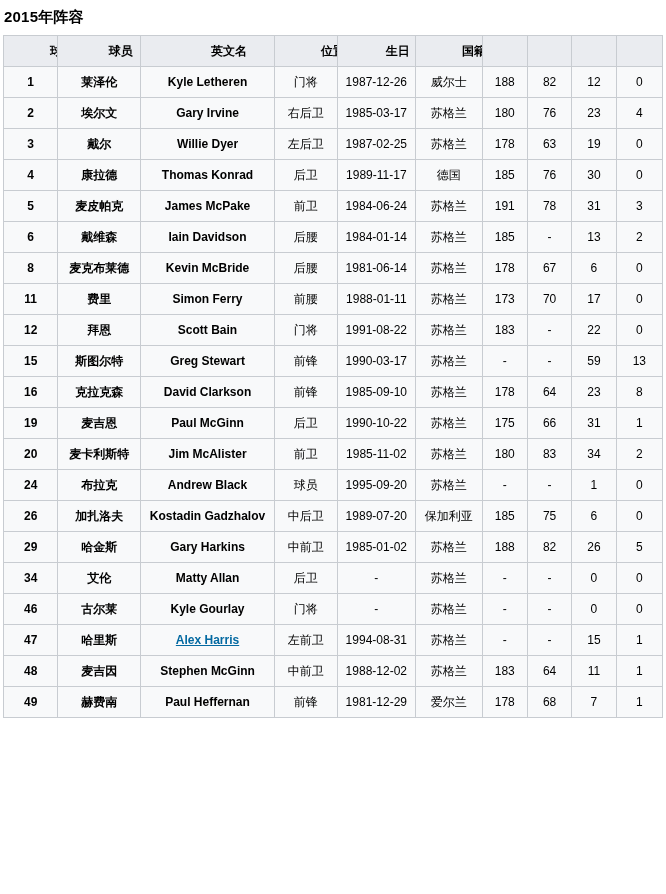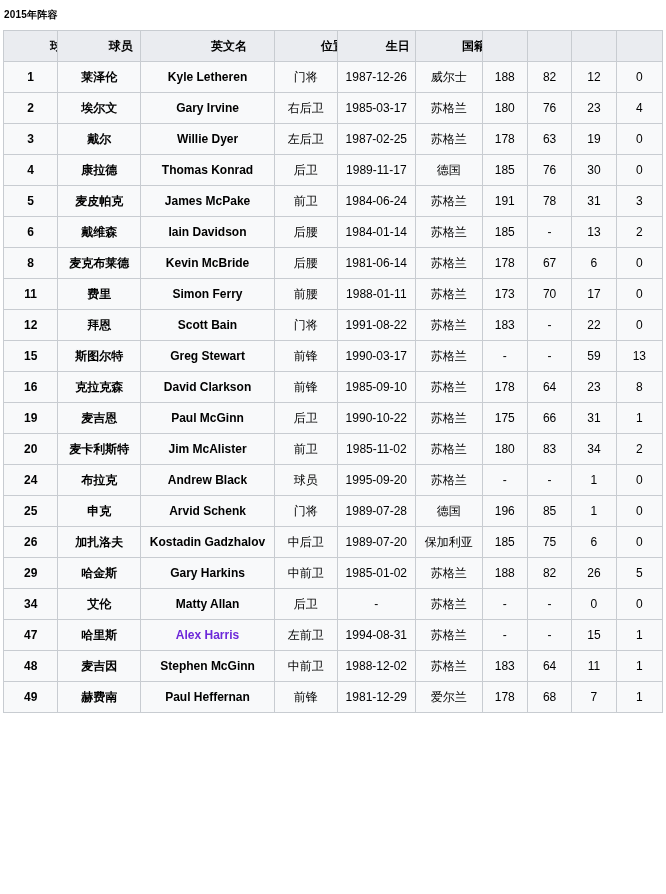--- a/index.html
+++ b/index.html
@@ -11,21 +11,21 @@
     width: 666px;
     font-family: "Liberation Sans", sans-serif;
     color: #000000;
   }
   .page {
     width: 666px;
     box-sizing: border-box;
     padding: 6px 0 0 0;
   }
   .page-title {
-    font-size: 10px;
+    font-size: 15px;
     font-weight: bold;
     margin: 2px 0 8px 4px;
     color: #000;
     letter-spacing: 0.2px;
   }
   table.roster {
     border-collapse: collapse;
     width: 660px;
     margin-left: 3px;
     font-size: 12px;
@@ -53,21 +53,22 @@
   }
   td.num, td.cn-name {
     font-weight: bold;
   }
   td.en-name {
     font-weight: bold;
     text-align: left;
     padding-left: 14px;
   }
   td.en-name .link {
-    color: #6d28d9;
+    color: #0369a1;
+    text-decoration: underline;
     cursor: pointer;
   }
   
   col.c-num      { width: 54px; }
   col.c-cn       { width: 82px; }
   col.c-en       { width: 133px; }
   col.c-pos      { width: 62px; }
   col.c-dob      { width: 78px; }
   col.c-nat      { width: 66px; }
   col.c-height   { width: 45px; }
@@ -271,32 +272,20 @@
           <td class="en-name">Andrew Black</td>
           <td class="pos">球员</td>
           <td class="dob">1995-09-20</td>
           <td class="nat">苏格兰</td>
           <td class="height">-</td>
           <td class="weight">-</td>
           <td class="apps">1</td>
           <td class="goals">0</td>
         </tr>
         <tr>
-          <td class="num">25</td>
-          <td class="cn-name">申克</td>
-          <td class="en-name">Arvid Schenk</td>
-          <td class="pos">门将</td>
-          <td class="dob">1989-07-28</td>
-          <td class="nat">德国</td>
-          <td class="height">196</td>
-          <td class="weight">85</td>
-          <td class="apps">1</td>
-          <td class="goals">0</td>
-        </tr>
-        <tr>
           <td class="num">26</td>
           <td class="cn-name">加扎洛夫</td>
           <td class="en-name">Kostadin Gadzhalov</td>
           <td class="pos">中后卫</td>
           <td class="dob">1989-07-20</td>
           <td class="nat">保加利亚</td>
           <td class="height">185</td>
           <td class="weight">75</td>
           <td class="apps">6</td>
           <td class="goals">0</td>
@@ -311,20 +300,32 @@
           <td class="height">188</td>
           <td class="weight">82</td>
           <td class="apps">26</td>
           <td class="goals">5</td>
         </tr>
         <tr>
           <td class="num">34</td>
           <td class="cn-name">艾伦</td>
           <td class="en-name">Matty Allan</td>
           <td class="pos">后卫</td>
+          <td class="dob">-</td>
+          <td class="nat">苏格兰</td>
+          <td class="height">-</td>
+          <td class="weight">-</td>
+          <td class="apps">0</td>
+          <td class="goals">0</td>
+        </tr>
+        <tr>
+          <td class="num">46</td>
+          <td class="cn-name">古尔莱</td>
+          <td class="en-name">Kyle Gourlay</td>
+          <td class="pos">门将</td>
           <td class="dob">-</td>
           <td class="nat">苏格兰</td>
           <td class="height">-</td>
           <td class="weight">-</td>
           <td class="apps">0</td>
           <td class="goals">0</td>
         </tr>
         <tr>
           <td class="num">47</td>
           <td class="cn-name">哈里斯</td>

